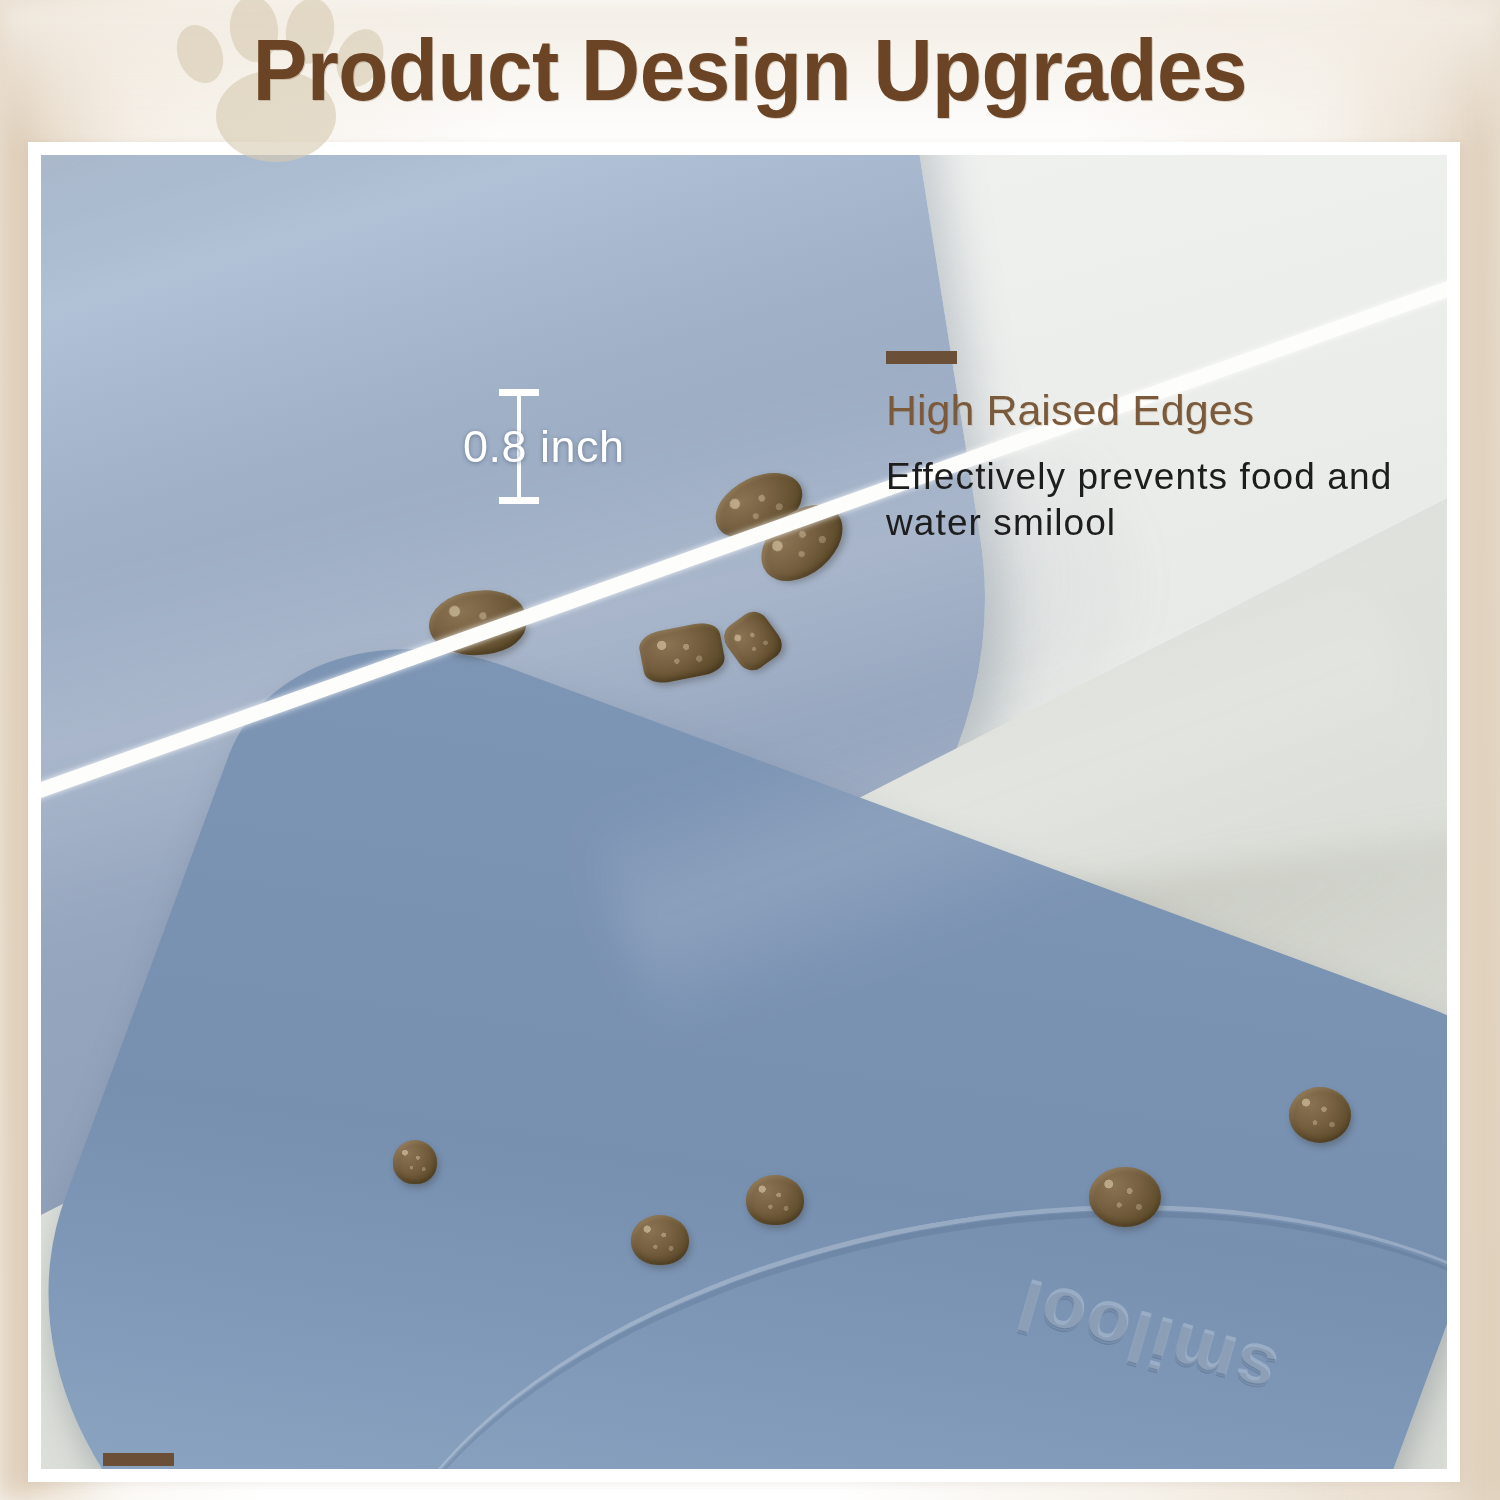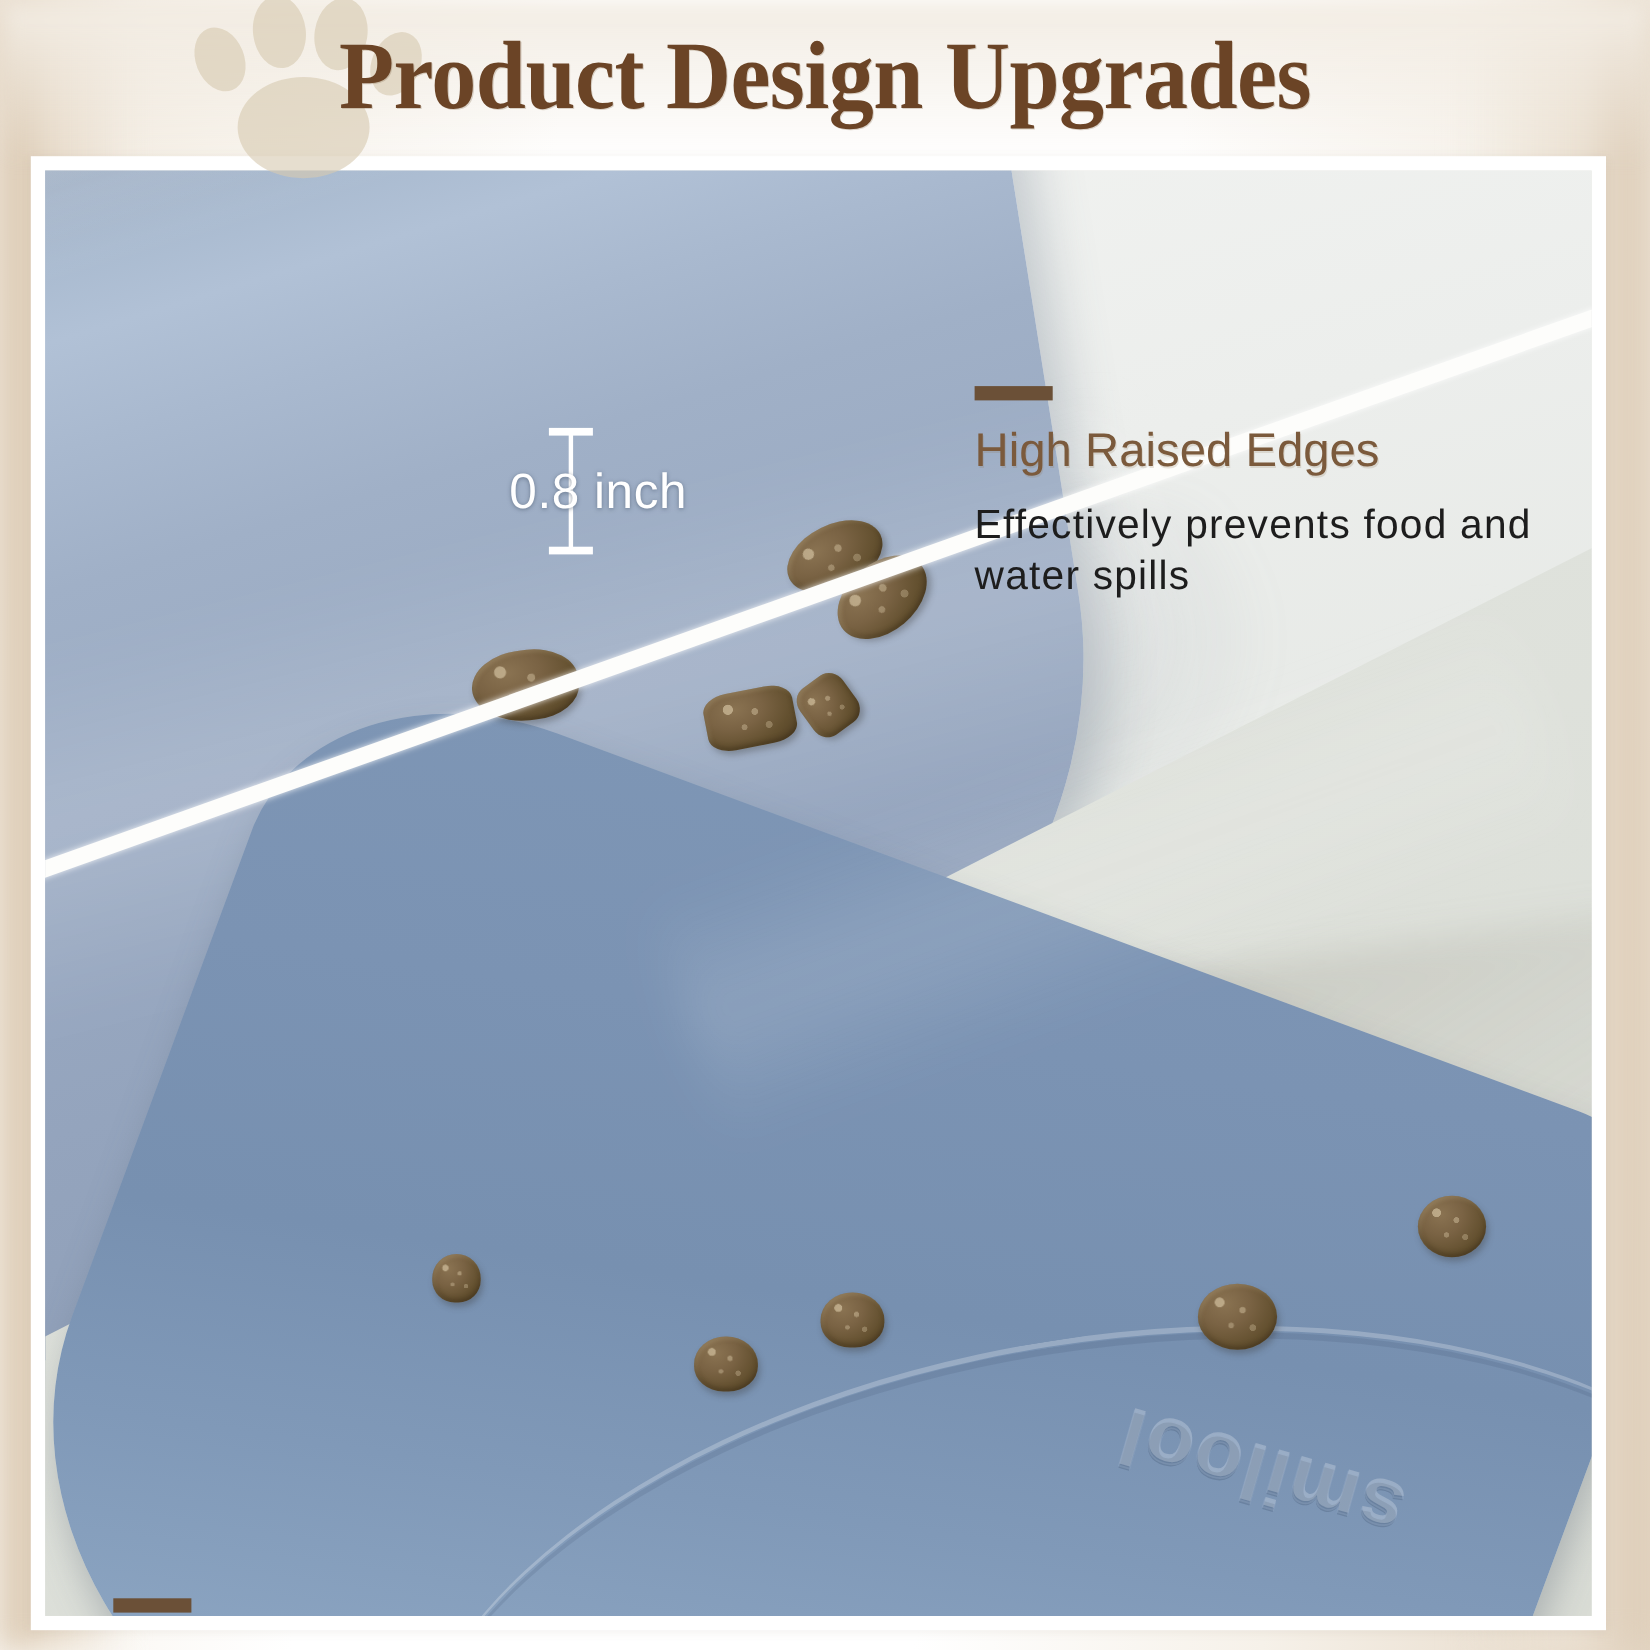--- a/index.html
+++ b/index.html
@@ -29,21 +29,20 @@
   .bg-blur-top{
     position:absolute; left:0; top:0; width:1500px; height:150px;
     background:linear-gradient(180deg,#f2ece3 0%,rgba(255,255,255,0) 100%);
     filter:blur(10px);
   }
 
   
   .header{
     position:absolute; left:0; top:0; width:1320px; height:140px;
     z-index:6;
-    font-family:Liberation Serif, serif;
   }
   .paw{
     position:absolute; left:172px; top:-18px; width:200px; height:168px;
     opacity:.62;
   }
   .paw span{ position:absolute; background:#d8cbb2; border-radius:50%; }
   .toe1{ width:44px; height:60px; left:6px;  top:42px;  transform:rotate(-22deg); }
   .toe2{ width:48px; height:66px; left:58px; top:14px;  transform:rotate(-7deg); }
   .toe3{ width:48px; height:66px; left:114px;top:16px;  transform:rotate(9deg); }
   .toe4{ width:44px; height:60px; left:166px;top:46px;  transform:rotate(24deg); }
@@ -401,21 +400,21 @@
       <div class="kibble k-lower k-l4"></div>
       <div class="kibble k-lower k-l5"></div>
 
       <div class="logo-emboss">smilool</div>
 
       <div class="divider"></div>
 
       <div class="callout callout-top-right">
         <div class="accent-bar"></div>
         <div class="callout-title">High Raised Edges</div>
-        <div class="callout-sub">Effectively prevents food and water spills</div>
+        <div class="callout-sub">Effectively prevents food and water smilool</div>
       </div>
 
       <div class="callout callout-bottom-left">
         <div class="accent-bar"></div>
 
       </div>
 
     </div>
   </div>
 </div>

